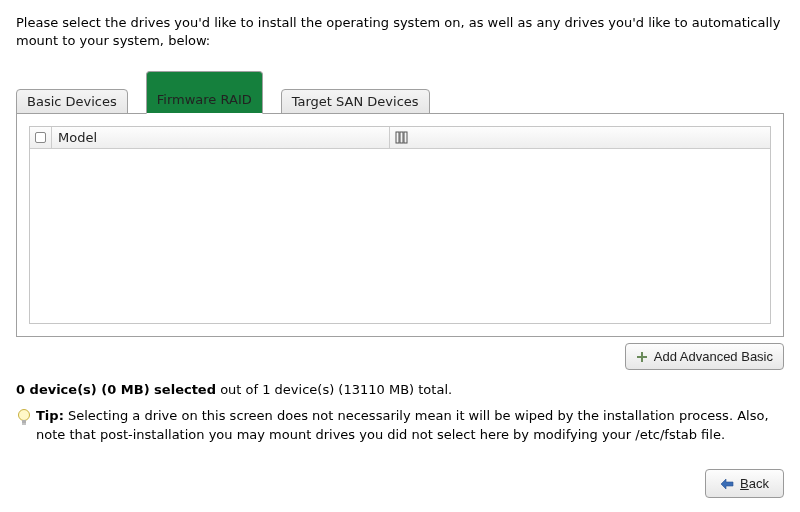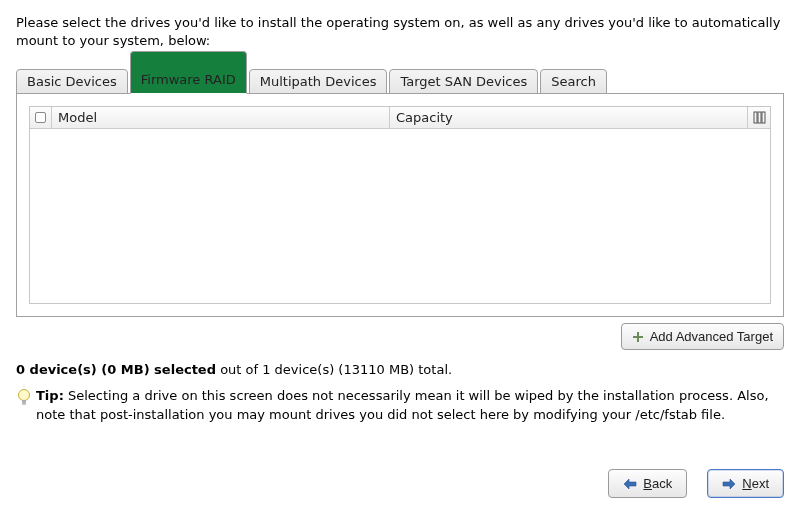--- a/index.html
+++ b/index.html
@@ -13,26 +13,26 @@
     width: 800px;
     height: 512px;
     overflow: hidden;
     position: relative;
   }
   .container {
     padding: 14px 16px 0 16px;
   }
   .instructions {
     line-height: 1.4;
-    margin-bottom: 0;
+    margin-bottom: 20px;
   }
   .tabs {
     display: flex;
     align-items: flex-end;
-    gap: 0;
+    gap: 16px;
     margin-bottom: 0;
   }
   .tab {
     border: 1px solid #a0a0a0;
     border-top-left-radius: 4px;
     border-top-right-radius: 4px;
     background: linear-gradient(#f4f4f4, #e6e6e6);
     padding: 4px 10px;
     font-size: 13px;
     cursor: pointer;
@@ -152,52 +152,49 @@
 </style>
 </head>
 <body>
 
 <div class="container">
   <div class="instructions">Please select the drives you'd like to install the operating system on, as well as any drives you'd like to automatically mount to your system, below:</div>
 
   <div class="tabs">
     <div class="tab">Basic Devices</div>
     <div class="tab active">Firmware RAID</div>
-    <div class="tab">Multipath Devices</div>
     <div class="tab">Target SAN Devices</div>
-    <div class="tab">Search</div>
   </div>
 
   <div class="panel-wrap">
     <div class="table-wrap">
       <div class="table-header">
         <div class="th check">
           <div class="cbox"></div>
         </div>
         <div class="th model">Model</div>
-        <div class="th capacity">Capacity</div>
         <div class="th corner">
           <svg width="13" height="13" viewBox="0 0 13 13">
             <rect x="1" y="1" width="3" height="11" fill="none" stroke="#555" stroke-width="1"></rect>
             <rect x="5" y="1" width="3" height="11" fill="none" stroke="#555" stroke-width="1"></rect>
             <rect x="9" y="1" width="3" height="11" fill="none" stroke="#555" stroke-width="1"></rect>
           </svg>
         </div>
       </div>
       <div class="table-body"></div>
     </div>
   </div>
 
   <div class="add-row">
     <button class="btn">
       <svg width="12" height="12" viewBox="0 0 12 12">
         <rect x="5" y="1" width="2" height="10" fill="#6a8a5a"></rect>
         <rect x="1" y="5" width="10" height="2" fill="#6a8a5a"></rect>
       </svg>
-      <span>Add Advanced Target</span>
+      <span>Add Advanced Basic</span>
     </button>
   </div>
 
   <div class="status-line">
     <span class="bold">0 device(s) (0 MB) selected</span><span> out of 1 device(s) (13110 MB) total.</span>
   </div>
 
   <div class="tip-row">
     <div class="tip-icon">
       <svg width="16" height="20" viewBox="0 0 16 20">
@@ -212,19 +209,13 @@
   </div>
 </div>
 
 <div class="footer">
   <button class="btn nav">
     <svg width="14" height="12" viewBox="0 0 14 12">
       <path d="M6 1 L1 6 L6 11 L6 8 L13 8 L13 4 L6 4 Z" fill="#3b6db5" stroke="#2a5290" stroke-width="0.6"></path>
     </svg>
     <span class="underline-first">Back</span>
   </button>
-  <button class="btn nav next">
-    <svg width="14" height="12" viewBox="0 0 14 12">
-      <path d="M8 1 L13 6 L8 11 L8 8 L1 8 L1 4 L8 4 Z" fill="#3b6db5" stroke="#2a5290" stroke-width="0.6"></path>
-    </svg>
-    <span class="underline-first">Next</span>
-  </button>
 </div>
 
 </body></html>

